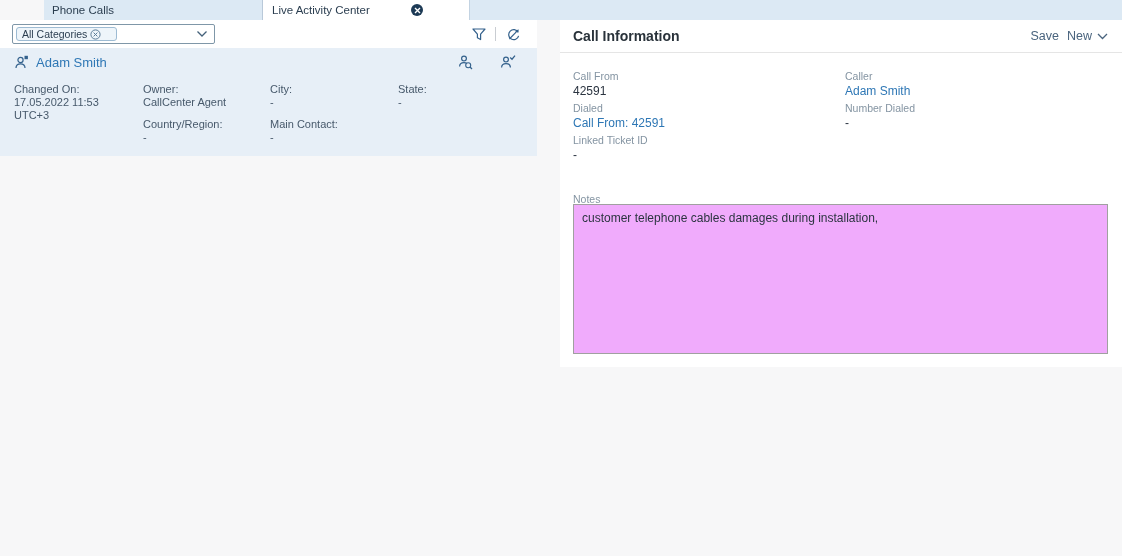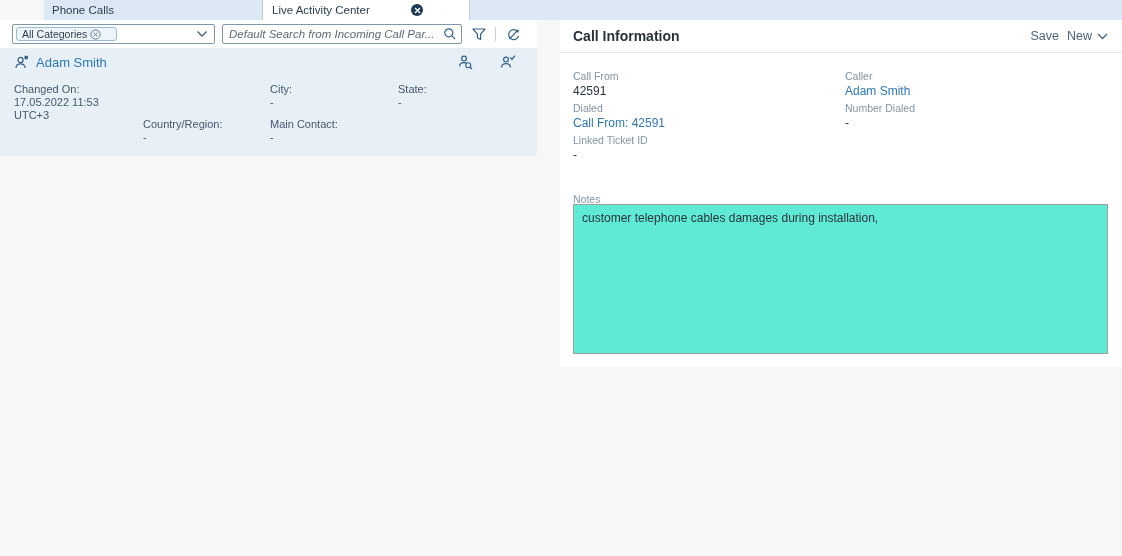--- a/index.html
+++ b/index.html
@@ -105,21 +105,21 @@
     display:flex; align-items:center; gap:5px; background:none; border:none;
     font-family:"Liberation Sans", sans-serif;
   }
   .field { position:absolute; }
   .flabel { font-size:10.5px; color:#8494a2; line-height:12px; }
   .fvalue { font-size:12px; color:#2b3440; margin-top:3px; line-height:13px; }
   .fvalue.link { color:#2e77b5; cursor:pointer; }
   .notes-label { position:absolute; left:13px; top:173px; font-size:10.5px; color:#8494a2; }
   .notes-area {
     position:absolute; left:13px; top:184px; width:535px; height:150px;
-    border:1px solid #a0a0a0; background:#5eead4; resize:none; outline:none;
+    border:1px solid #a0a0a0; background:#f0abfc; resize:none; outline:none;
     font-family:"Liberation Sans", sans-serif; font-size:12px; color:#2b3440;
     padding:6px 8px; line-height:15px;
   }
   svg { display:block; }
 </style>
 </head>
 <body>
 
 <div class="abs tabbar">
   <div class="tab tab-phone">
@@ -149,29 +149,20 @@
             </svg>
         </span>
       </span>
       <span class="chev">
         <svg width="12" height="8" viewBox="0 0 12 8">
             <path d="M1.5 1.5 L6 6 L10.5 1.5" fill="none" stroke="#44617a" stroke-width="1.3"></path>
           </svg>
       </span>
     </div>
 
-    <div class="searchbox">
-      <input type="text" placeholder="Default Search from Incoming Call Par..." style="">
-      <span class="icon-btn" style="position:static;width:22px;height:18px">
-        <svg width="14" height="14" viewBox="0 0 14 14">
-            <circle cx="5.8" cy="5.8" r="4" fill="none" stroke="#34618c" stroke-width="1.2"></circle>
-            <path d="M8.8 8.8 L12.2 12.2" stroke="#34618c" stroke-width="1.2"></path>
-          </svg>
-      </span>
-    </div>
 
     <span class="icon-btn" style="left:469px">
       <svg width="14" height="13" viewBox="0 0 14 13">
           <path d="M1 1 H13 L8.6 6.2 V11.6 L5.4 9.8 V6.2 Z" fill="none" stroke="#34618c" stroke-width="1.2" stroke-linejoin="round"></path>
         </svg>
     </span>
     <span class="vsep"></span>
     <span class="icon-btn" style="left:503px">
       <svg width="15" height="15" viewBox="0 0 15 15">
         <path d="M12.1 5.2 A5 5 0 1 0 12.6 8.8" fill="none" stroke="#34618c" stroke-width="1.2"></path>
@@ -205,20 +196,24 @@
       <svg width="17" height="17" viewBox="0 0 17 17">
         <circle cx="7" cy="5.6" r="2.4" fill="none" stroke="#34618c" stroke-width="1.2"></circle>
         <path d="M2.6 13.6 C2.6 11 4.6 9.6 7 9.6 C9.4 9.6 11.4 11 11.4 13.6" fill="none" stroke="#34618c" stroke-width="1.2"></path>
         <path d="M11.2 3.6 L13 5.2 L16 1.6" fill="none" stroke="#34618c" stroke-width="1.3"></path>
       </svg>
     </span>
 
     <div class="fgroup" style="left:14px; top:35px; width:120px">
       <div>Changed On:</div>
       <div class="fval">17.05.2022 11:53 UTC+3</div>
+    </div>
+    <div class="fgroup" style="left:143px; top:35px; width:120px">
+      <div>Owner:</div>
+      <div class="fval">CallCenter Agent</div>
     </div>
     <div class="fgroup" style="left:143px; top:70px; width:120px">
       <div>Country/Region:</div>
       <div class="fval">-</div>
     </div>
     <div class="fgroup" style="left:270px; top:35px; width:110px">
       <div>City:</div>
       <div class="fval">-</div>
     </div>
     <div class="fgroup" style="left:270px; top:70px; width:110px">

